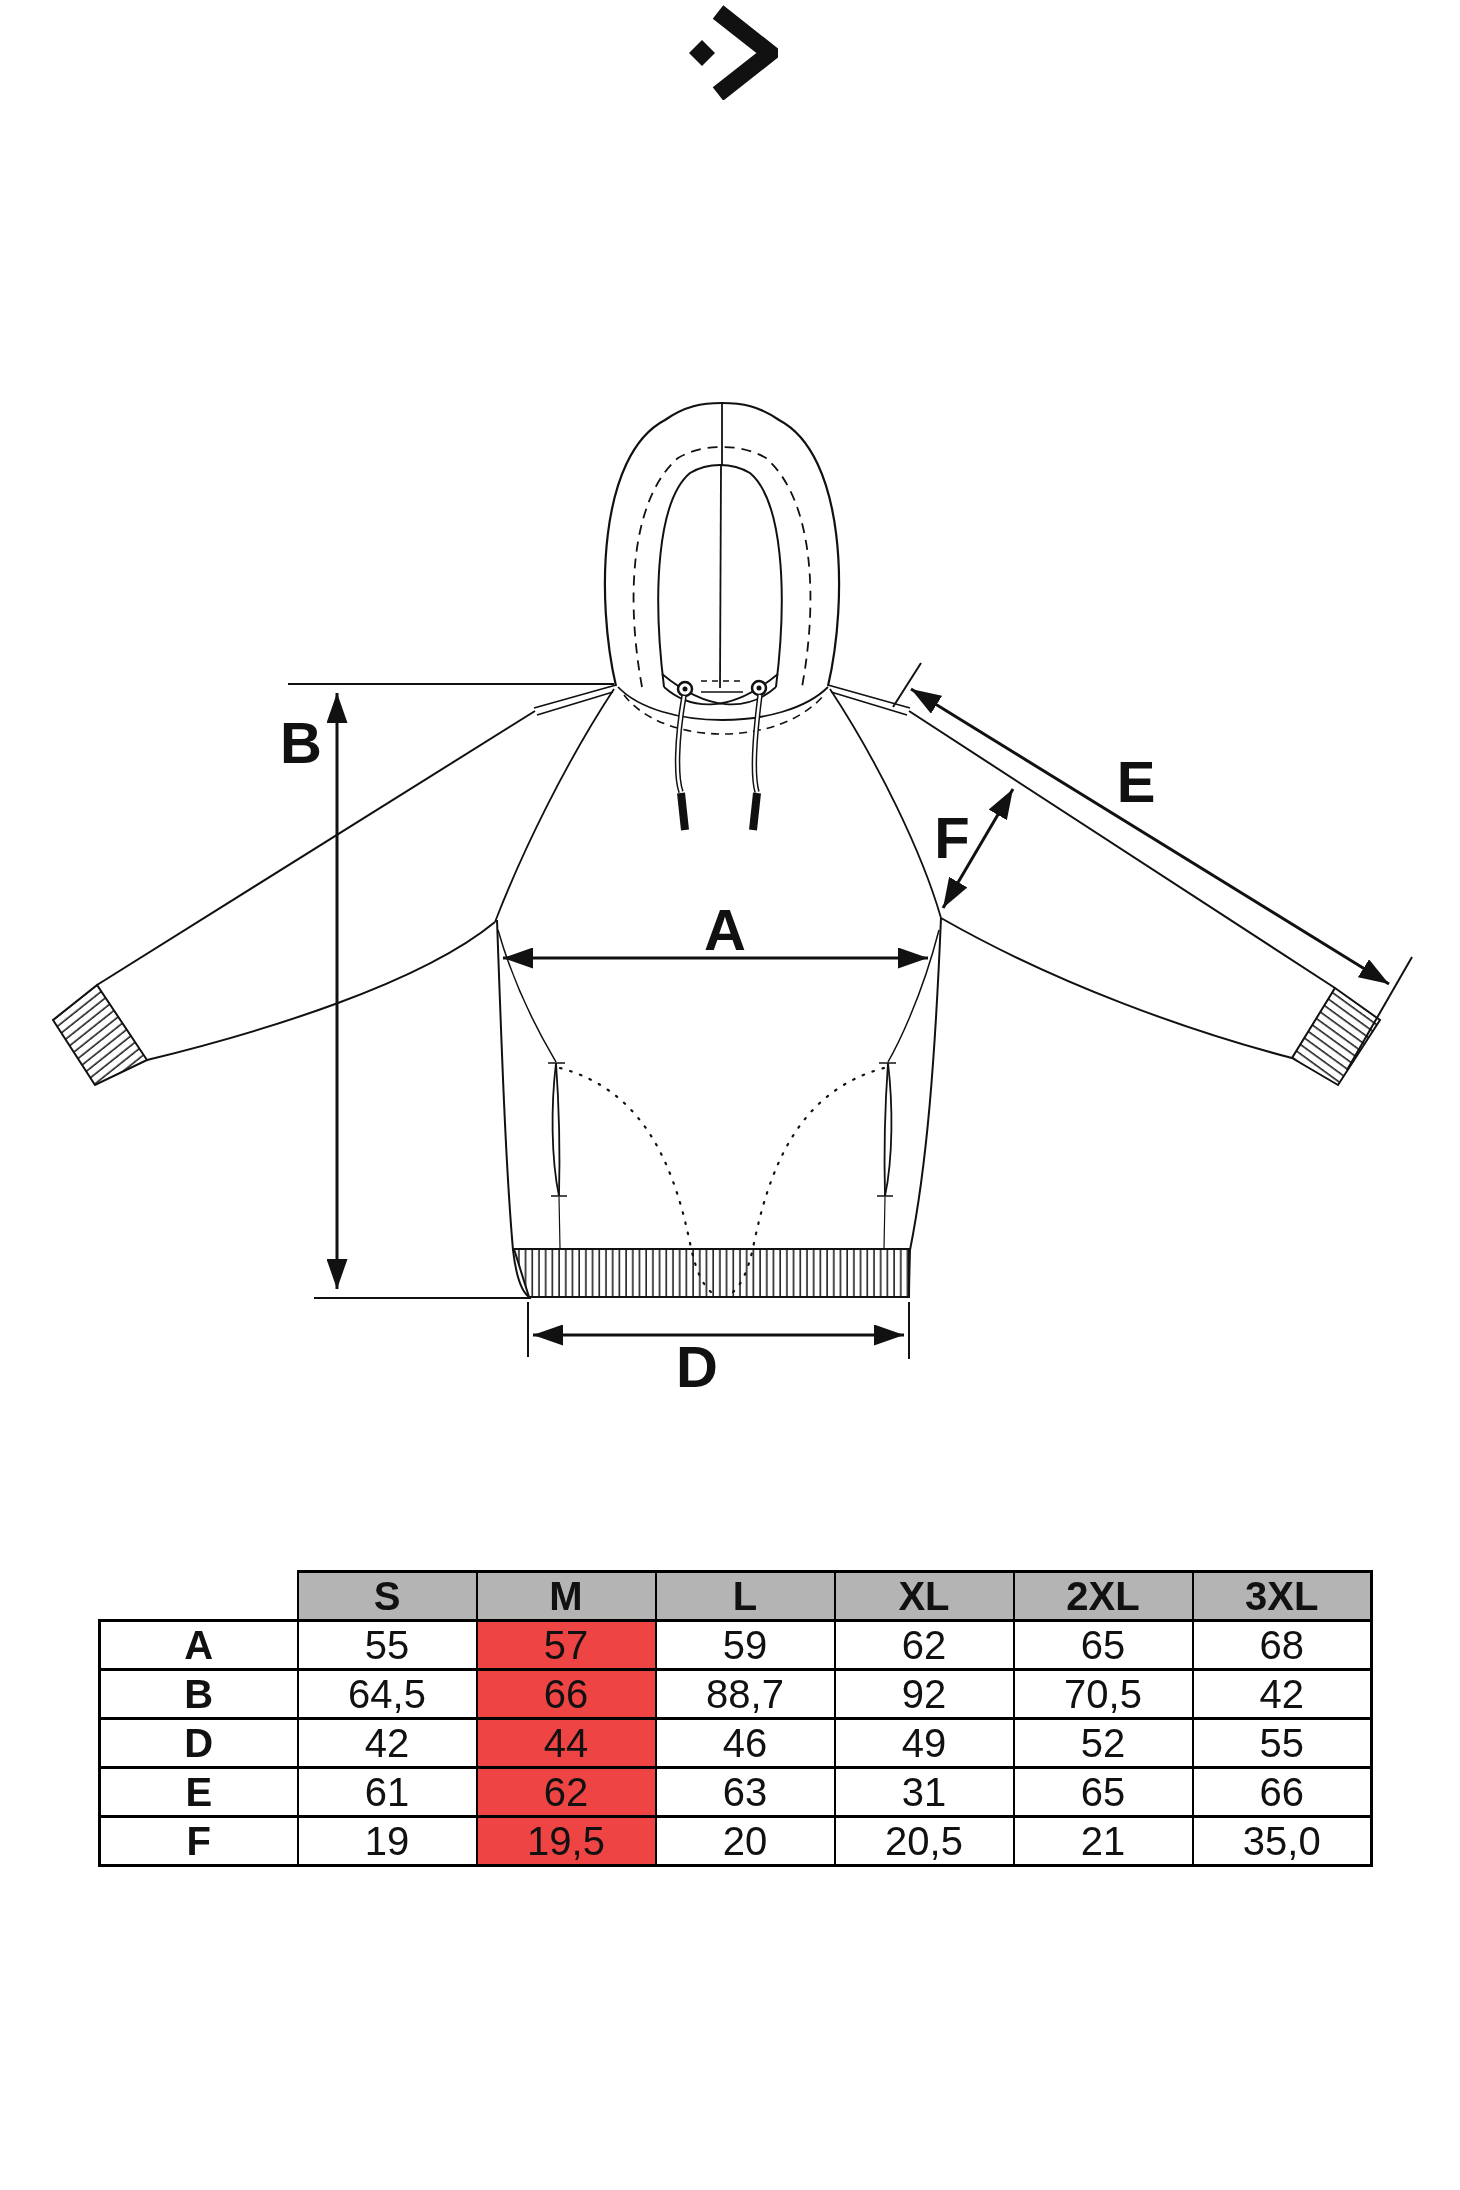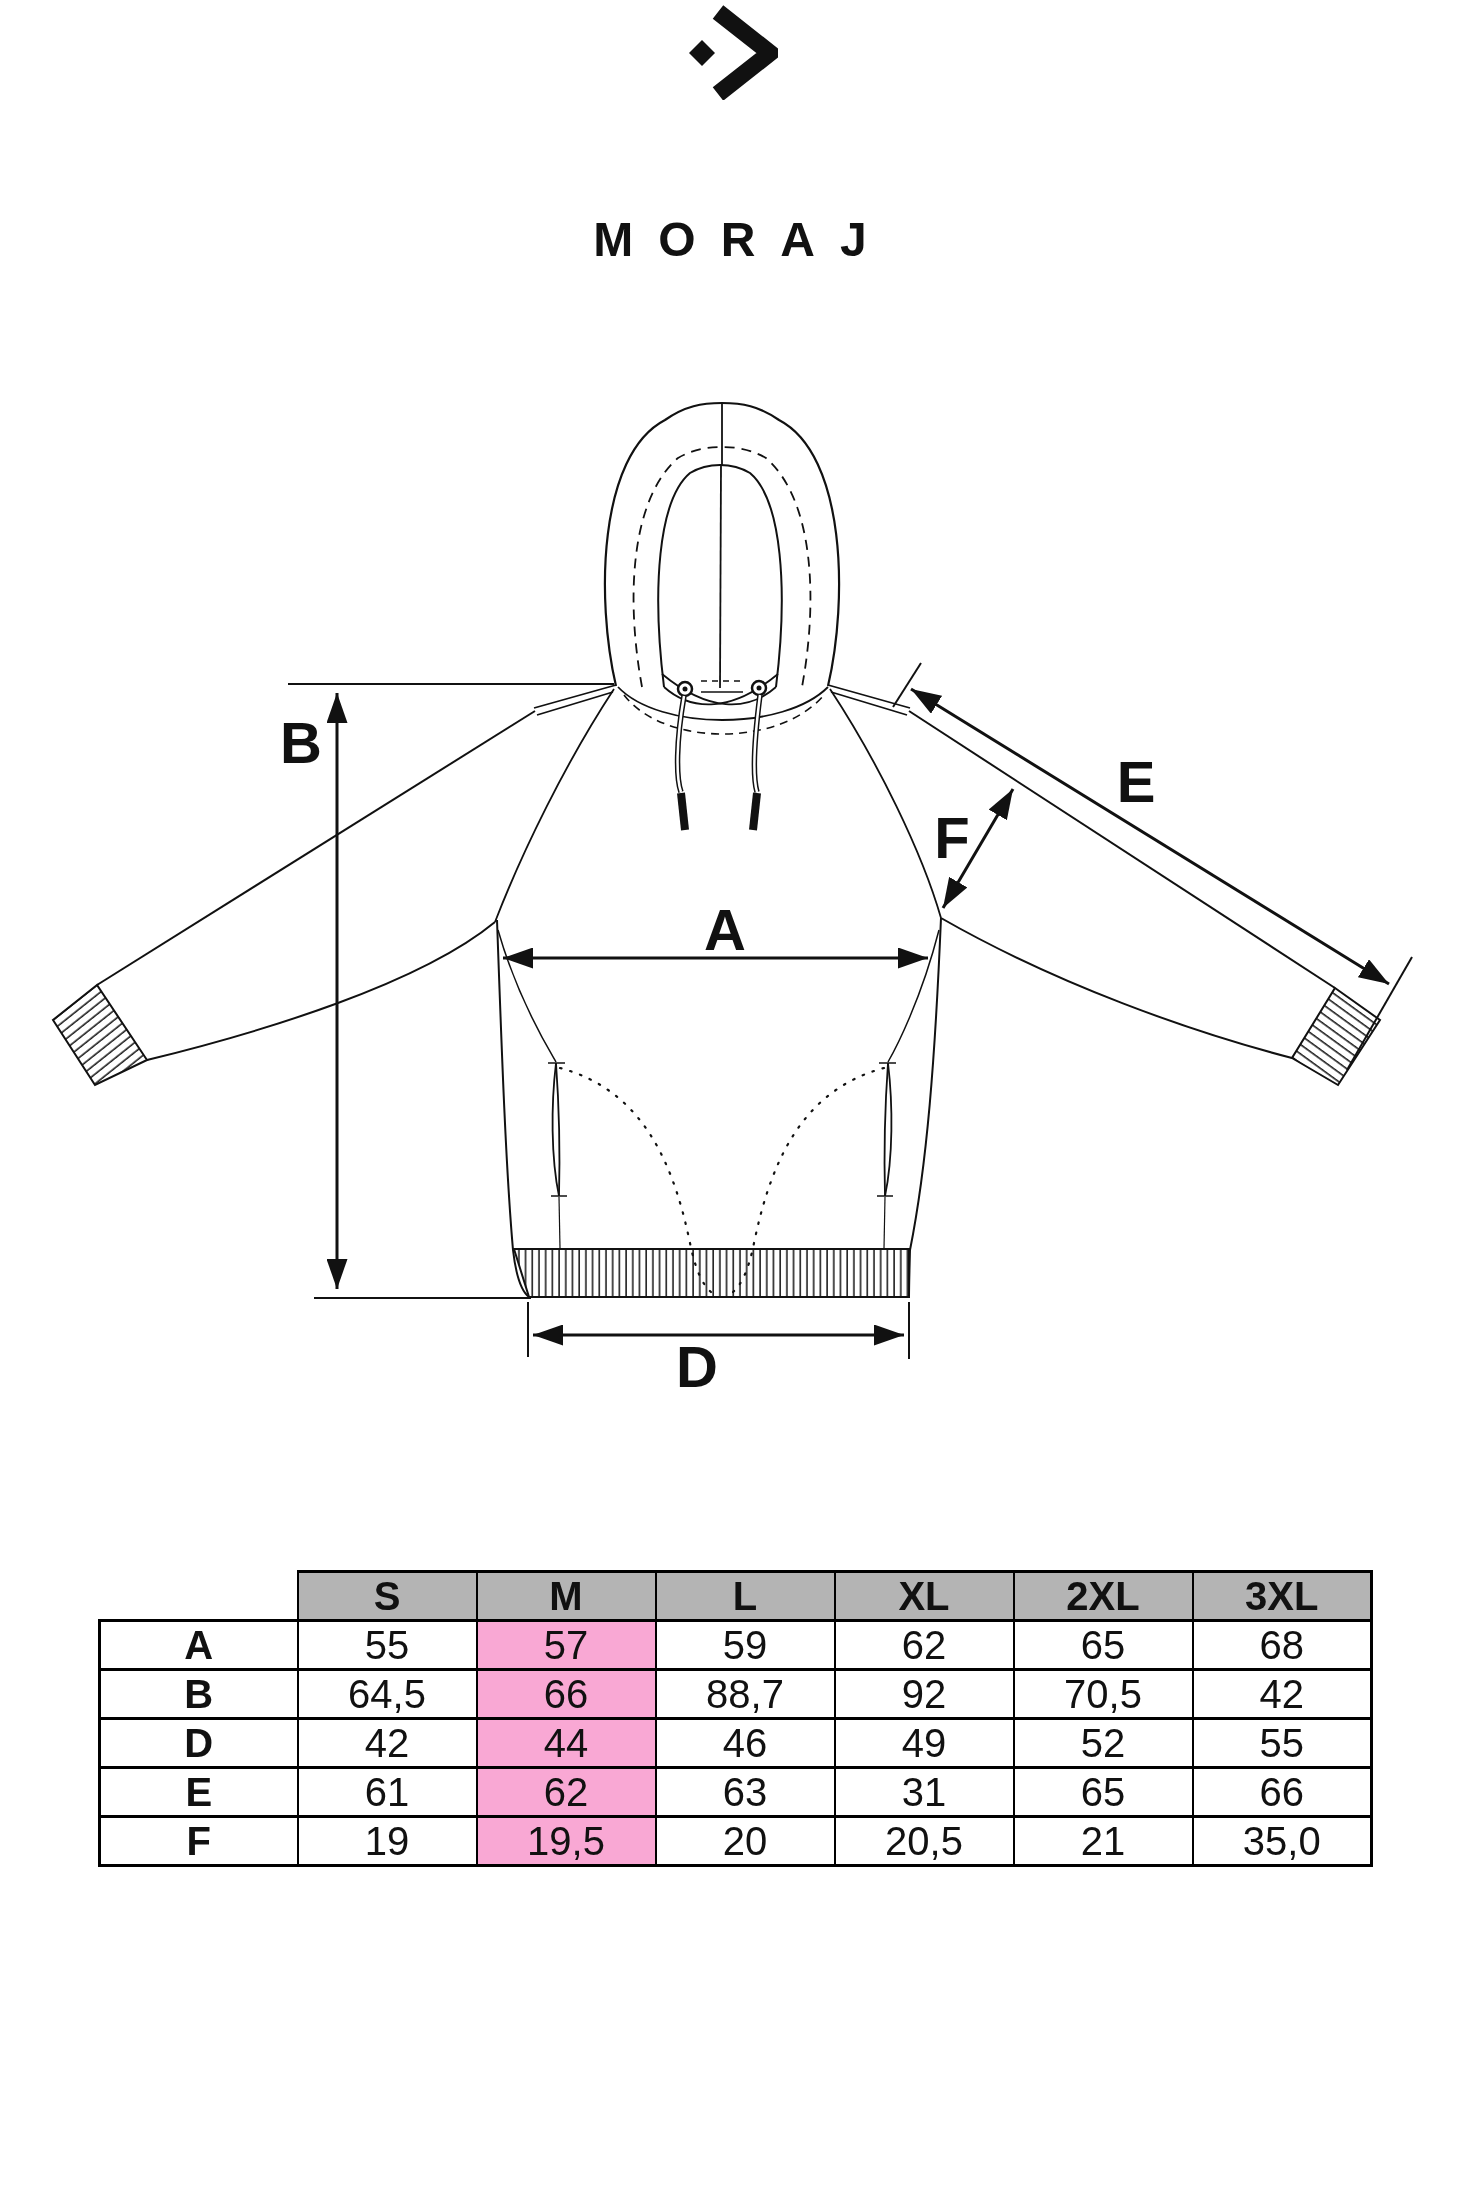--- a/index.html
+++ b/index.html
@@ -14,36 +14,35 @@
   .diagram{position:absolute;left:0;top:0;width:1460px;height:2190px;}
   
   table.size{position:absolute;left:98px;top:1570px;border-collapse:collapse;
              table-layout:fixed;}
   table.size td{border:2px solid #000;border-top-width:3px;border-bottom-width:3px;
                 height:46px;text-align:center;vertical-align:middle;
                 font-size:40px;padding:0;background:#fff;}
   table.size td.hd{background:#b4b4b4;font-weight:bold;border-left-width:2px;}
   table.size td.lbl{font-weight:bold;border-left-width:3px;}
   table.size td.last{border-right-width:3px;}
-  table.size td.hl{background:#f9a8d4;}
+  table.size td.hl{background:#ef4444;}
   table.size td.sp{border:none;background:#fff;}
 </style>
 </head>
 <body>
 
 <div class="page">
 
   <div class="logo-mark">
     <svg width="96" height="100" viewBox="680 95 96 100">
       <polygon points="700,135 713,148 700,161 687,148" fill="#111"></polygon>
       <path d="M 716,107 L 768,148 L 716,189" fill="none" stroke="#111" stroke-width="17" stroke-linecap="butt" stroke-linejoin="miter"></path>
     </svg>
   </div>
 
-  <div class="wordmark">MORAJ</div>
 
   <svg class="diagram" viewBox="0 0 1460 2190">
     <defs>
       <marker id="ah" viewBox="0 0 10 7" refX="10" refY="3.5" markerWidth="10" markerHeight="7" orient="auto-start-reverse">
           <path d="M0,0 L10,3.5 L0,7 Z" fill="#111"></path>
         </marker>
       <pattern id="ribHem" patternUnits="userSpaceOnUse" width="6.7" height="60">
         <line x1="3" y1="0" x2="3" y2="60" stroke="#111" stroke-width="1.5"></line>
       </pattern>
       <pattern id="ribCuffL" patternUnits="userSpaceOnUse" width="7.6" height="80" patternTransform="rotate(51.5)">

